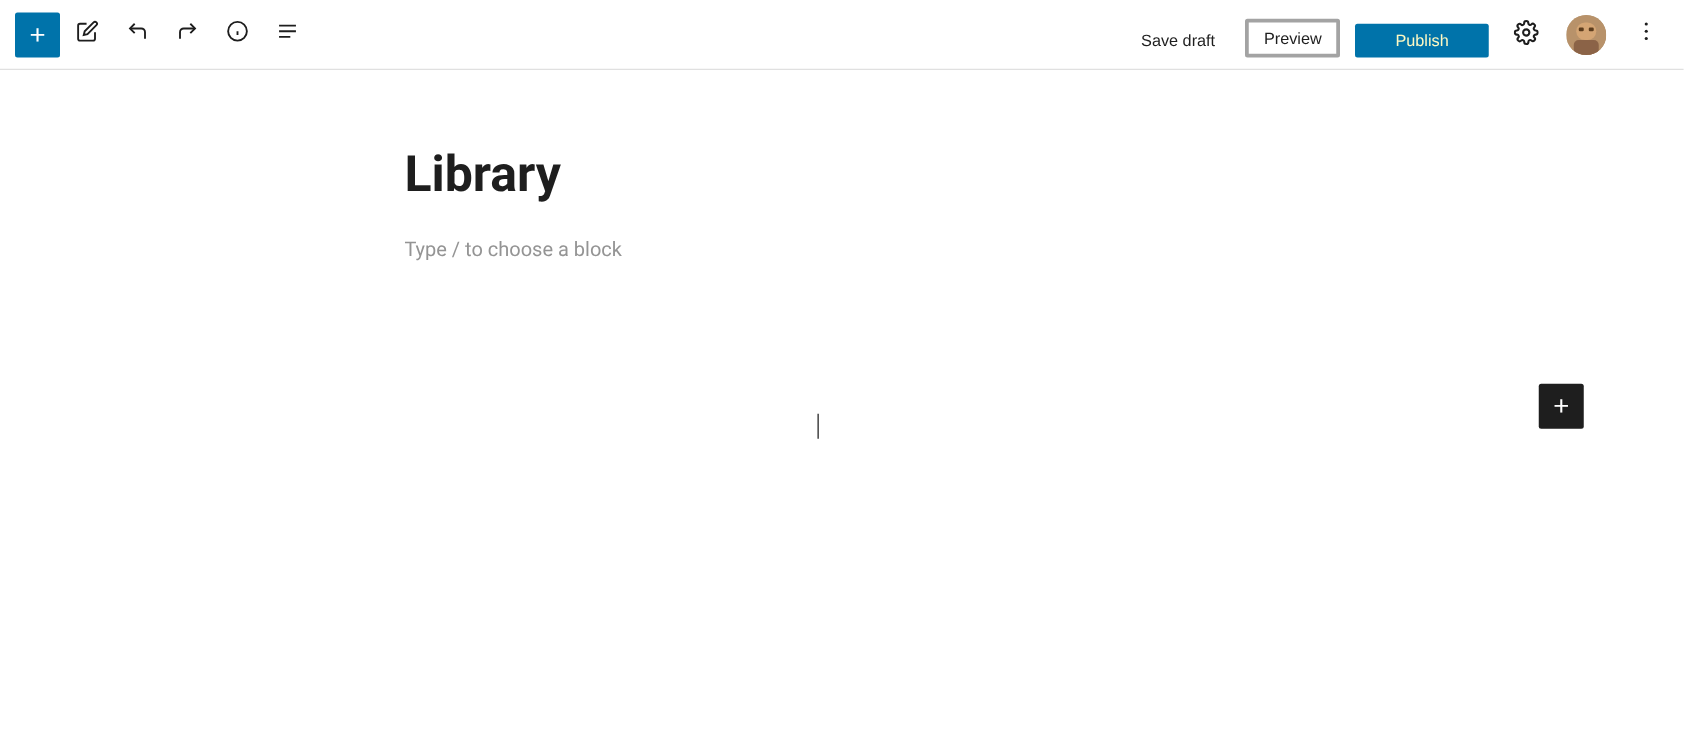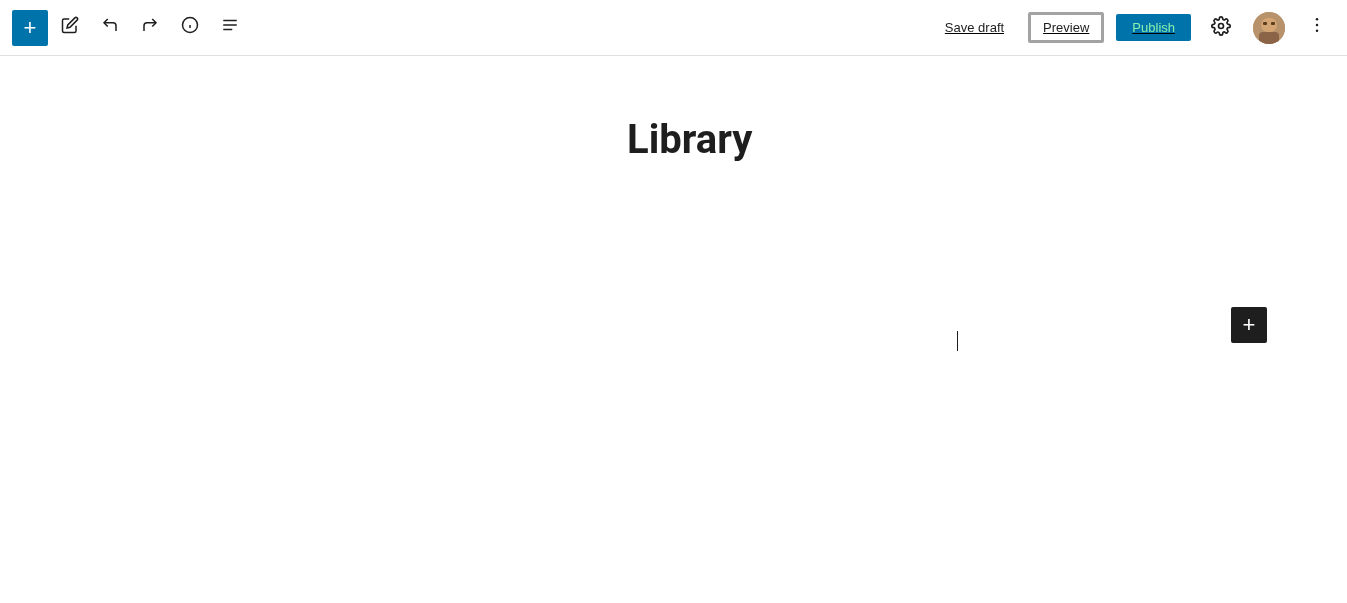--- a/index.html
+++ b/index.html
@@ -22,23 +22,22 @@
       z-index: 10;
     }
     .toolbar-left {
       display: flex;
       align-items: center;
       gap: 4px;
       flex: 1;
     }
     .toolbar-right {
       display: flex;
-      align-items: center;
+      align-items: flex-end;
       gap: 12px;
-      text-decoration: underline;
     }
 
     .btn-add {
       background: #0073aa;
       color: #fff;
       border: none;
       border-radius: 2px;
       width: 36px;
       height: 36px;
       display: flex;
@@ -80,25 +79,25 @@
       border: 3px solid #a3a3a3;
       cursor: pointer;
       color: #1e1e1e;
       font-size: 13px;
       padding: 5px 12px;
       border-radius: 2px;
     }
 
     .btn-publish {
       background: #0073aa;
-      color: #86efac;
+      color: #fef9c3;
       border: none;
       cursor: pointer;
       font-size: 13px;
-      padding: 6px 16px;
+      padding: 6px 32px;
       border-radius: 2px;
       font-weight: 500;
     }
 
     
     .gear-btn {
       background: none;
       border: none;
       cursor: pointer;
       width: 36px;
@@ -154,21 +153,21 @@
       align-items: center;
       justify-content: center;
       border-radius: 2px;
       color: #1e1e1e;
       font-size: 20px;
     }
 
     
     .editor-area {
       display: flex;
-      justify-content: flex-end;
+      justify-content: center;
       padding: 60px 20px 20px;
       min-height: calc(603px - 56px);
       position: relative;
     }
 
     .editor-content {
       width: 100%;
       max-width: 700px;
       position: relative;
     }
@@ -323,20 +322,21 @@
       </span>
     </button>
   </div>
 </div>
 
 <div class="editor-area">
   <div class="editor-content">
 
     <h1 class="post-title">Library</h1>
 
+    <div class="block-placeholder">Type / to choose a block</div>
 
     <div class="cursor-indicator"></div>
   </div>
 
   <button class="add-block-floating">
     <span>+</span>
   </button>
 </div>
 
 </body></html>

